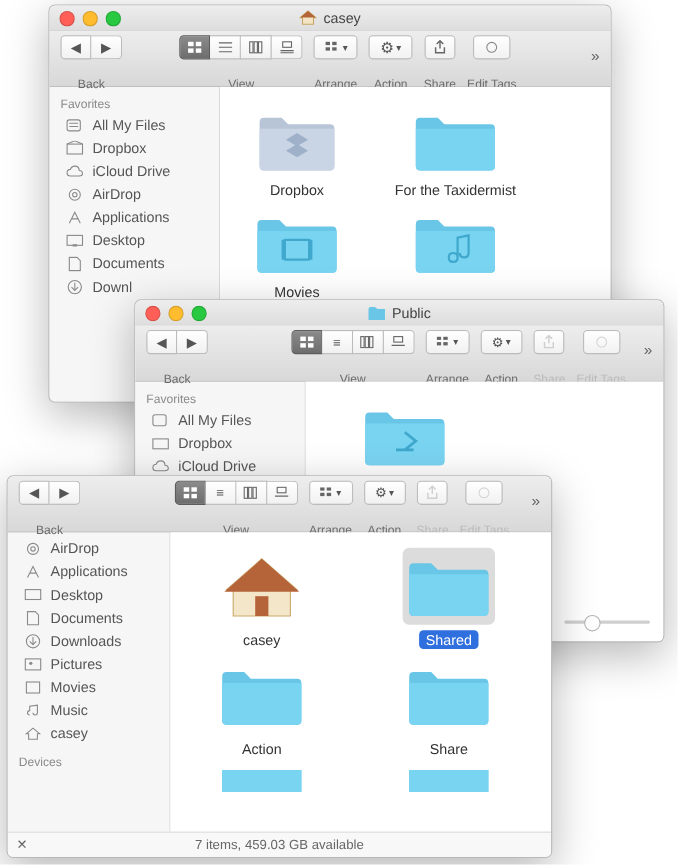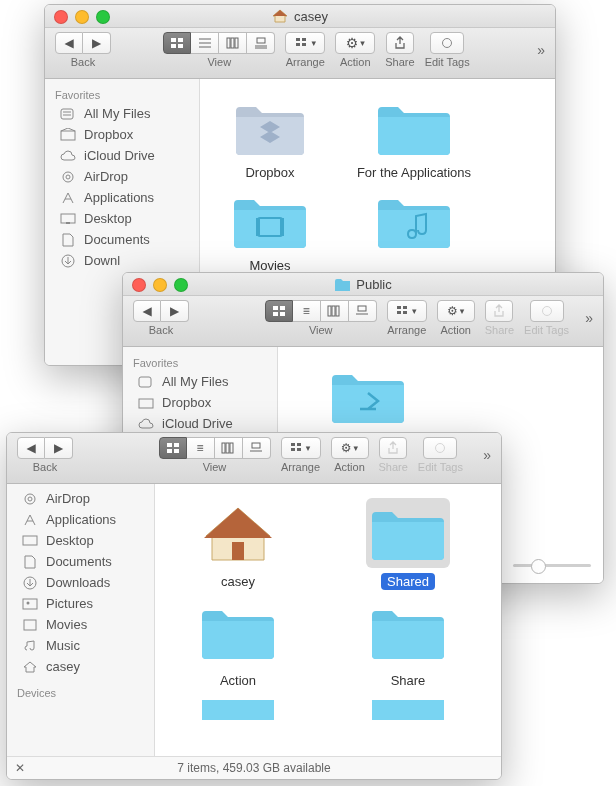--- a/index.html
+++ b/index.html
@@ -63,21 +63,21 @@
     display:flex; align-items:center; justify-content:center;
     font-size:12px; color:#555;
     box-sizing:border-box;
   }
   .btn + .btn { border-left:none; }
   .seg .btn:first-child{border-radius:4px 0 0 4px;}
   .seg .btn:last-child{border-radius:0 4px 4px 0;}
   .btn.solo{border-radius:4px;}
   .btn.dark{ background:linear-gradient(#8b8b8b,#6d6d6d); color:#fff; border-color:#5c5c5c;}
   .btn.disabled{ color:#c0c0c0; }
-  .tool-label{ font-size:11px; color:#6b6b6b; margin-top:2px; }
+  .tool-label{ font-size:11px; color:#6b6b6b; margin-top:17px; }
   .tool-label.disabled{ color:#bbb; }
   .chevrons{ position:absolute; right:10px; top:14px; color:#666; font-size:14px;}
   .body { flex:1; display:flex; min-height:0;}
   .sidebar {
     width: 155px;
     background:#f6f6f6;
     border-right:1px solid #dcdcdc;
     padding-top:6px;
     overflow:hidden;
     box-sizing:border-box;
@@ -294,21 +294,21 @@
               </svg>
             </div>
           <div class="lbl"><span>Dropbox</span></div>
         </div>
         <div class="item">
           <div class="ic">
               <svg width="76" height="62">
                 <use href="#i-folder"></use>
               </svg>
             </div>
-          <div class="lbl"><span>For the Applications</span></div>
+          <div class="lbl"><span>For the Taxidermist</span></div>
         </div>
         <div class="item">
           <div class="ic">
               <svg width="76" height="62">
                 <use href="#i-folder"></use>
                 <rect x="26" y="28" width="24" height="18" rx="2" fill="none" stroke="#3fa8cc" stroke-width="2"></rect>
                 <rect x="24" y="28" width="4" height="18" fill="#3fa8cc"></rect>
                 <rect x="48" y="28" width="4" height="18" fill="#3fa8cc"></rect>
               </svg>
             </div>

